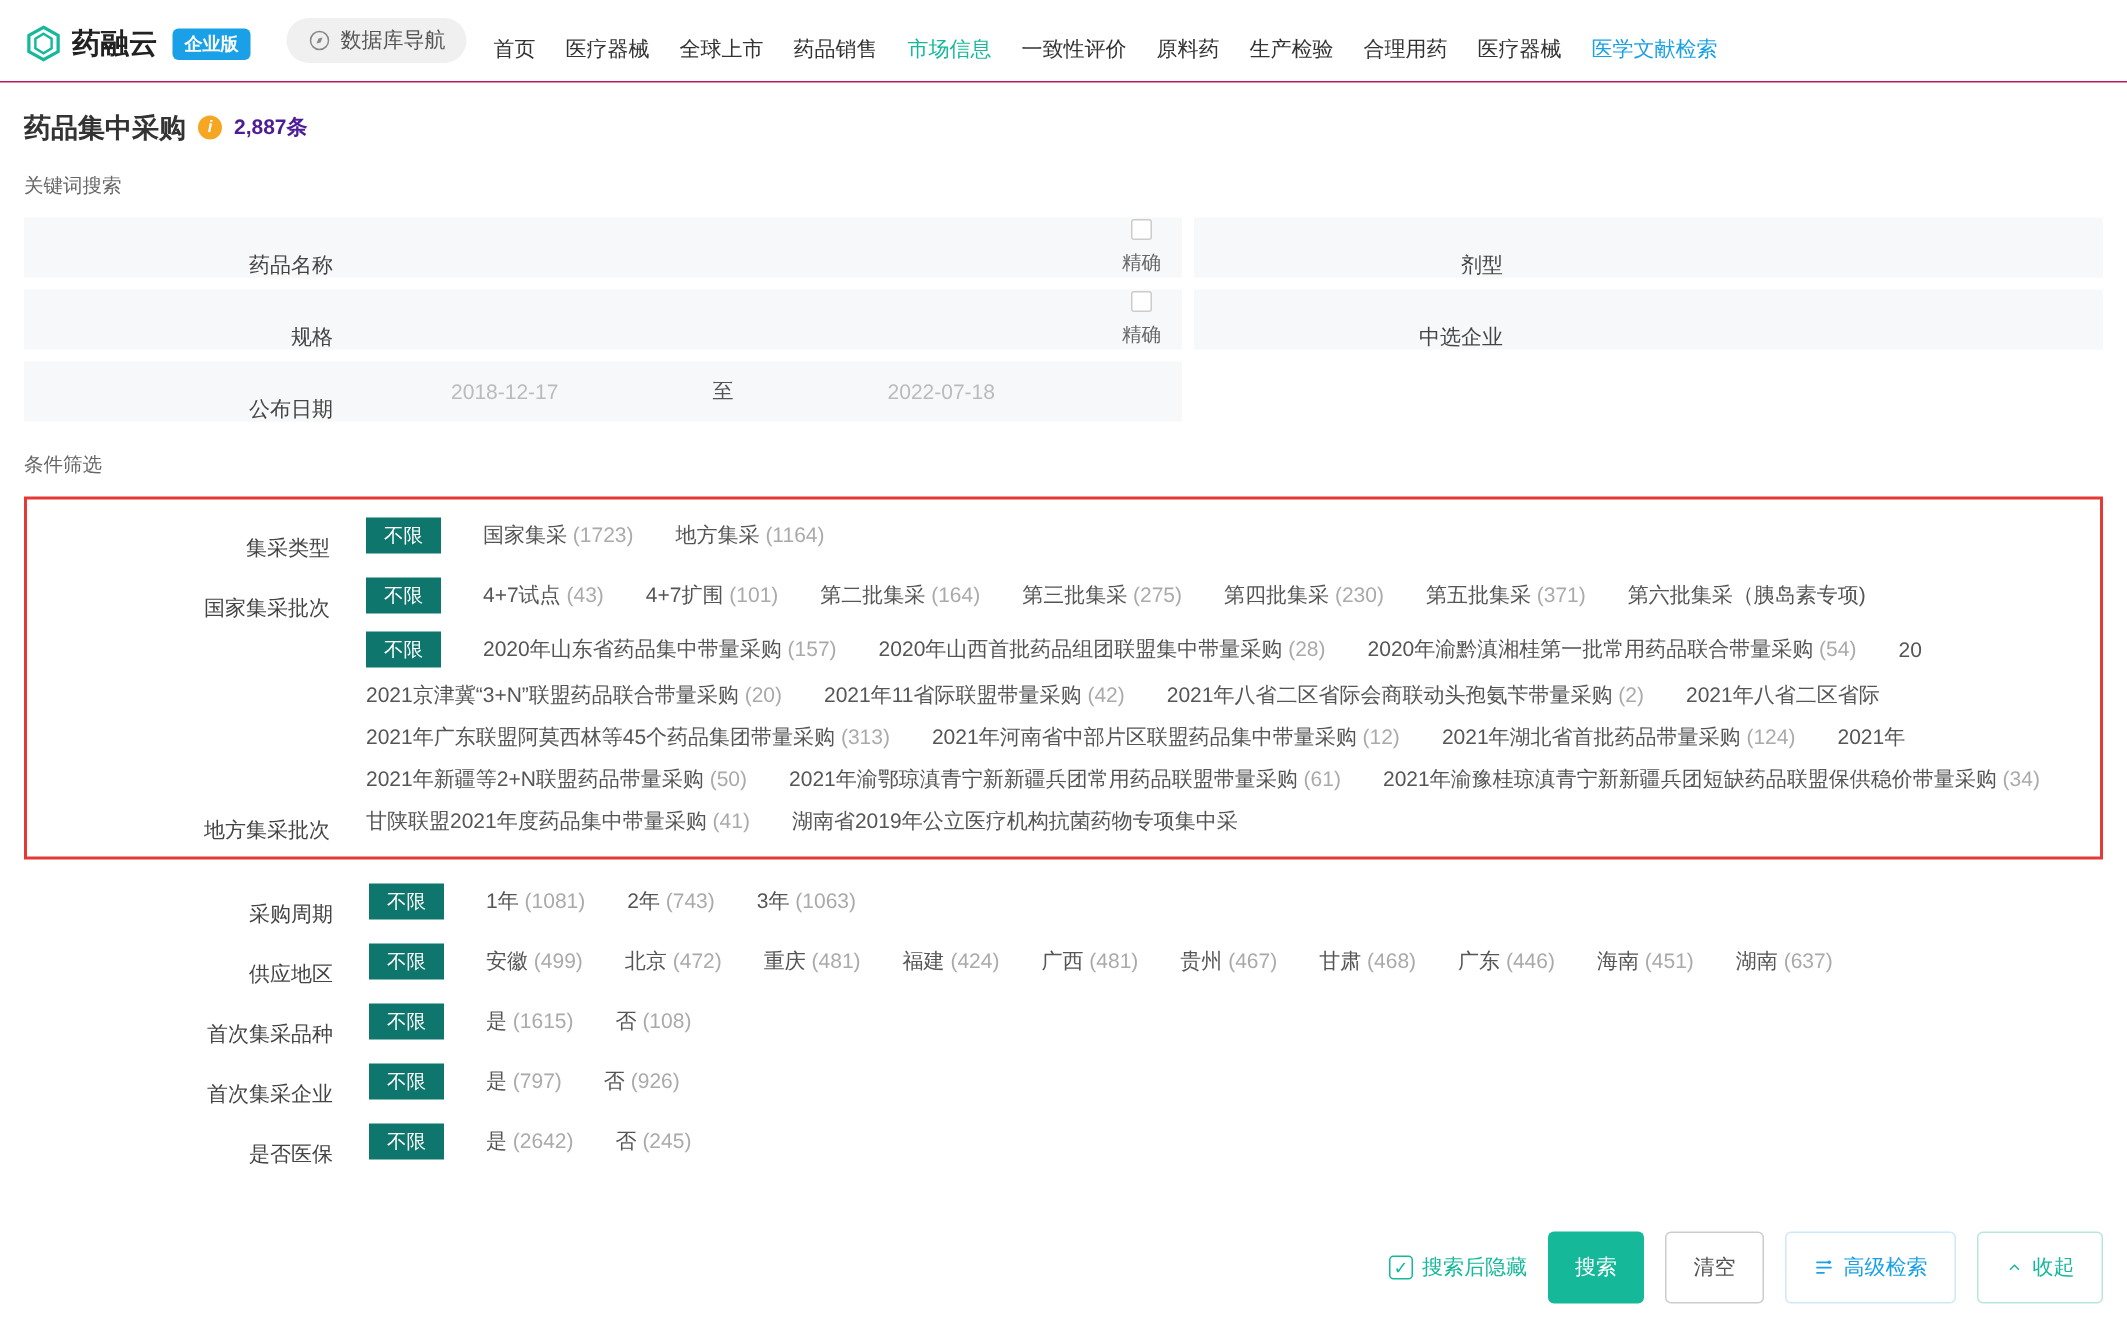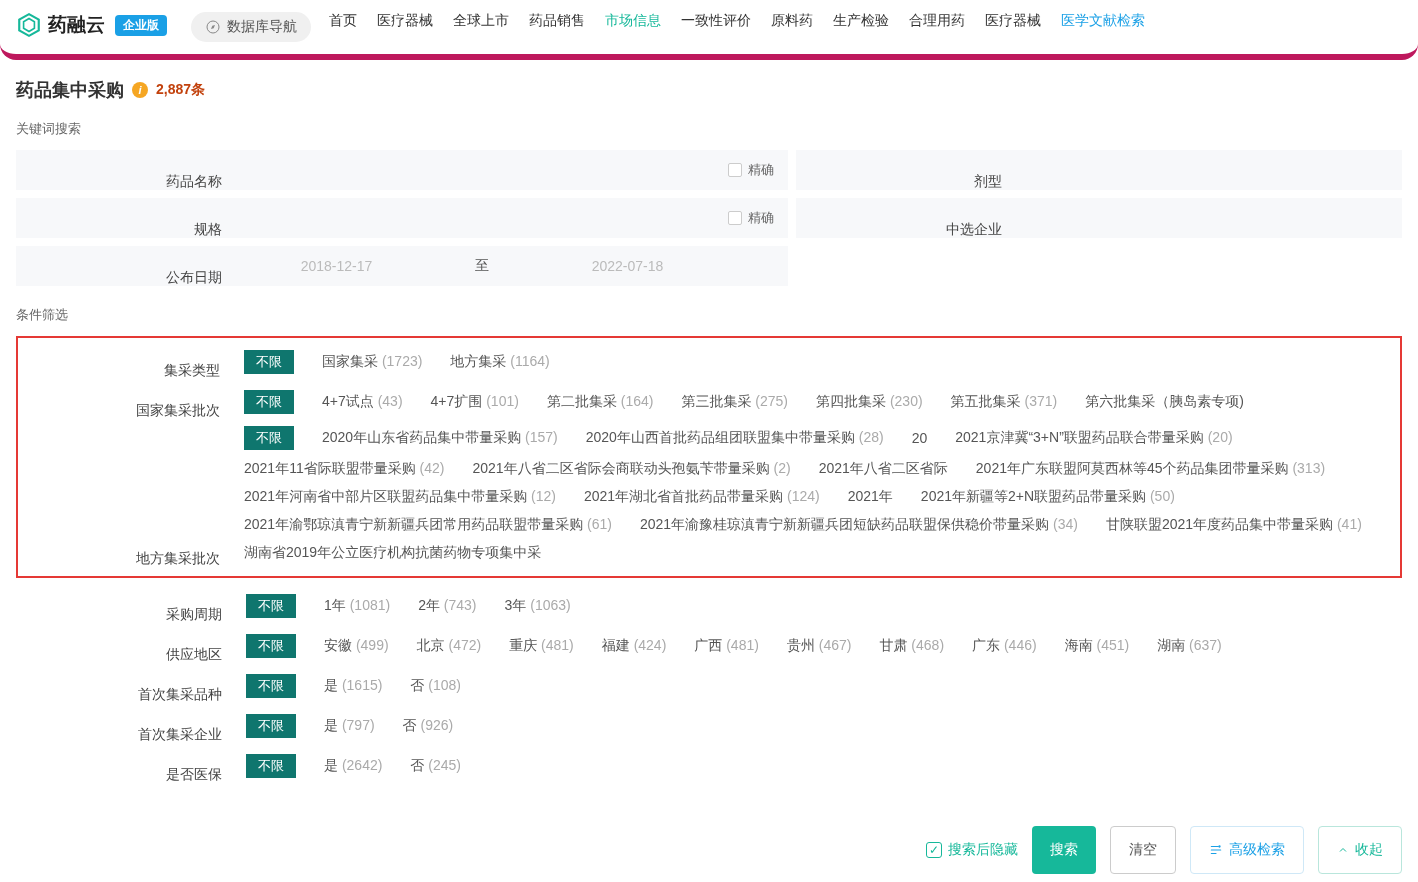--- a/index.html
+++ b/index.html
@@ -1,40 +1,40 @@
 <!DOCTYPE html>
 <html><head>
 <meta charset="utf-8">
 <style>
 * { margin: 0; padding: 0; box-sizing: border-box; }
 body { font-family: "Microsoft YaHei", "PingFang SC", sans-serif; font-size: 14px; color: #333; background: #fff; width: 1418px; }
-.header { display: flex; align-items: flex-start; padding: 12px 16px; border-bottom: 6px solid #be185d; border-radius: 16px; }
+.header { display: flex; align-items: flex-end; padding: 12px 16px; border-bottom: 1px solid #be185d; }
 .logo-wrap { display: flex; align-items: center; gap: 6px; }
 .logo-ico { width: 26px; height: 26px; }
 .logo-txt { font-size: 19px; font-weight: bold; color: #222; }
 .badge { background: #1aa0e6; color: #fff; padding: 2px 8px; border-radius: 4px; font-size: 12px; font-weight: bold; margin-left: 4px; }
 .navbtn { display: flex; align-items: center; gap: 6px; background: #f0f0f0; border-radius: 18px; padding: 6px 14px; margin-left: 24px; color: #555; cursor: pointer; }
 .navbtn svg { width: 16px; height: 16px; }
 .menu { display: flex; gap: 20px; margin-left: 18px; }
 .menu-item { color: #333; cursor: pointer; white-space: nowrap; }
 .menu-item.active { color: #16b89a; }
 .menu-item.hl { color: #1aa0e6; }
 .content { padding: 18px 16px 20px 16px; }
 .title-row { display: flex; align-items: center; gap: 8px; margin-bottom: 18px; }
 .title-row h2 { font-size: 18px; font-weight: bold; }
 .info-ico { width: 16px; height: 16px; background: #f5a623; border-radius: 50%; color: #fff; font-size: 11px; display: flex; align-items: center; justify-content: center; font-style: italic; font-weight: bold; }
-.count { color: #c2410c; font-weight: bold; }
+.count { color: #4c1d95; font-weight: bold; }
 .sec-label { color: #666; font-size: 13px; margin-bottom: 12px; }
 .search-grid { display: flex; flex-direction: column; gap: 8px; margin-bottom: 20px; }
 .search-row { display: flex; gap: 8px; }
 .sbox { background: #f7f8fa; display: flex; align-items: center; height: 40px; }
 .sbox .lbl { width: 230px; text-align: right; padding-right: 24px; color: #444; margin-top: 24px; }
 .sbox .inp { flex: 1; border: none; background: transparent; outline: none; font-size: 14px; color: #333; }
 .sbox .inp::placeholder { color: #bbb; }
-.sbox .chk { display: flex; align-items: center; gap: 6px; padding-right: 14px; color: #666; font-size: 13px; }
+.sbox .chk { display: flex; align-items: center; gap: 6px; padding-right: 14px; color: #666; font-size: 13px; flex-direction: column; }
 .sbox .chk-box { width: 14px; height: 14px; border: 1px solid #ccc; border-radius: 2px; background: #fff; }
 .left-box { flex: 0 0 772px; }
 .right-box { flex: 1; }
 .date-row .sep { padding: 0 48px; color: #555; }
 .date-row .inp { text-align: center; color: #bbb; }
 .filter-tbl { width: 100%; }
 .filter-row { display: flex; align-items: flex-end; min-height: 40px; }
 .filter-row .flbl { flex: 0 0 230px; text-align: right; padding-right: 24px; color: #444; padding-top: 9px; }
 .filter-row .fopts { flex: 1; display: flex; flex-wrap: wrap; align-items: center; row-gap: 10px; column-gap: 28px; padding: 6px 0; overflow: hidden; }
 .opt { color: #555; cursor: pointer; white-space: nowrap; }
@@ -154,20 +154,21 @@
             <span class="opt">第五批集采 <span class="cnt">(371)</span></span>
             <span class="opt">第六批集采（胰岛素专项) </span>
           </div>
         </div>
         <div class="filter-row in-hl">
           <div class="flbl">地方集采批次</div>
           <div class="fopts">
             <span class="opt-all">不限</span>
             <span class="opt">2020年山东省药品集中带量采购 <span class="cnt">(157)</span></span>
             <span class="opt">2020年山西首批药品组团联盟集中带量采购 <span class="cnt">(28)</span></span>
+            <span class="opt">2020年渝黔滇湘桂第一批常用药品联合带量采购 <span class="cnt">(54)</span></span>
             <span class="opt">20 </span>
             <span class="opt">2021京津冀“3+N”联盟药品联合带量采购 <span class="cnt">(20)</span></span>
             <span class="opt">2021年11省际联盟带量采购 <span class="cnt">(42)</span></span>
             <span class="opt">2021年八省二区省际会商联动头孢氨苄带量采购 <span class="cnt">(2)</span></span>
             <span class="opt">2021年八省二区省际 </span>
             <span class="opt">2021年广东联盟阿莫西林等45个药品集团带量采购 <span class="cnt">(313)</span></span>
             <span class="opt">2021年河南省中部片区联盟药品集中带量采购 <span class="cnt">(12)</span></span>
             <span class="opt">2021年湖北省首批药品带量采购 <span class="cnt">(124)</span></span>
             <span class="opt">2021年 </span>
             <span class="opt">2021年新疆等2+N联盟药品带量采购 <span class="cnt">(50)</span></span>

